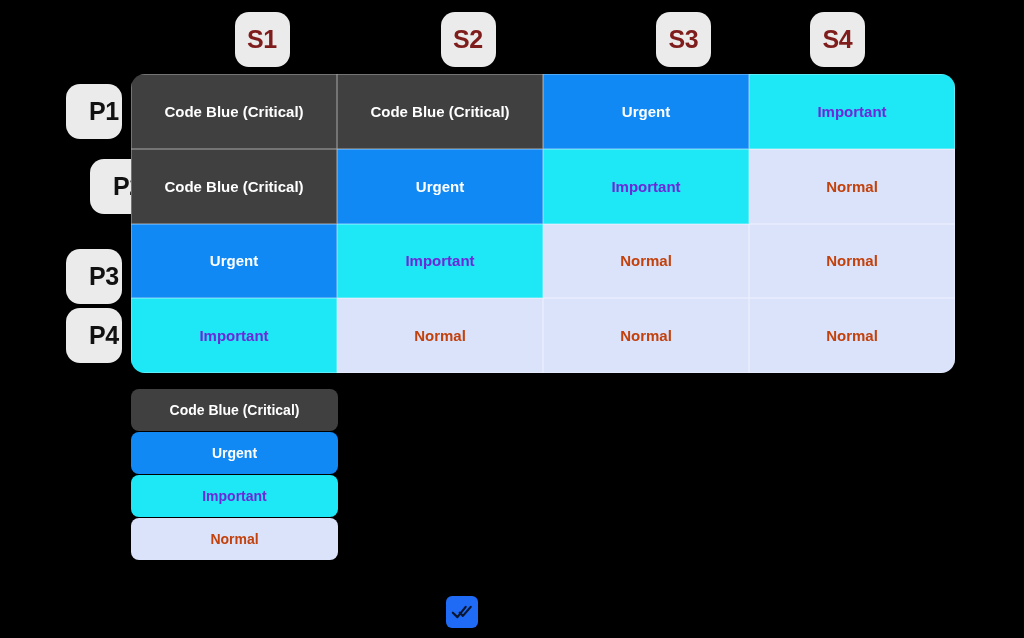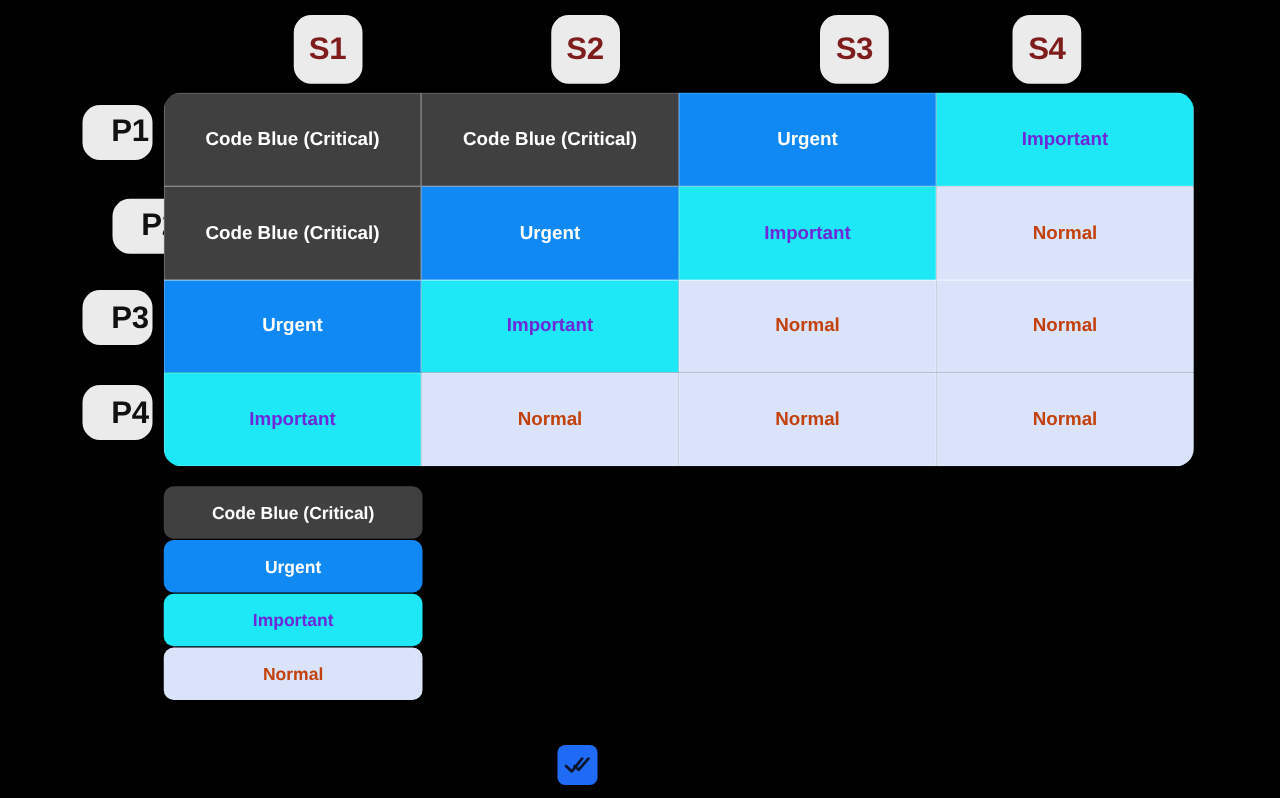--- a/index.html
+++ b/index.html
@@ -34,21 +34,21 @@
     font-weight: 700;
     color: #7f1d1d;
     letter-spacing: -0.3px;
   }
 
   
   .row-head {
     position: absolute;
     left: 66px;
     width: 56px;
-    height: 44px;
+    height: 55px;
     border-radius: 14px;
     background: #ebebeb;
     display: flex;
     align-items: center;
     justify-content: center;
     font-size: 25px;
     font-weight: 700;
     color: #111111;
     letter-spacing: -0.3px;
     padding-left: 20px;
@@ -128,21 +128,21 @@
   <div id="col-heads">
       <div class="col-head" style="left: 234.5px; top: 12px;">S1</div>
       <div class="col-head" style="left: 440.5px; top: 12px;">S2</div>
       <div class="col-head" style="left: 656px; top: 12px;">S3</div>
       <div class="col-head" style="left: 810px; top: 12px;">S4</div>
     </div>
 
   <div id="row-heads">
       <div class="row-head" style="top: 83.875px;">P1</div>
       <div class="row-head" style="top: 158.625px; margin-left: 24px;">P2</div>
-      <div class="row-head" style="top: 232px;">P3</div>
+      <div class="row-head" style="top: 249px;">P3</div>
       <div class="row-head" style="top: 308.125px;">P4</div>
     </div>
 
   <div id="matrix">
       <div class="cell lvl-critical">Code Blue (Critical)</div>
       <div class="cell lvl-critical">Code Blue (Critical)</div>
       <div class="cell lvl-urgent">Urgent</div>
       <div class="cell lvl-important">Important</div>
       <div class="cell lvl-critical">Code Blue (Critical)</div>
       <div class="cell lvl-urgent">Urgent</div>

